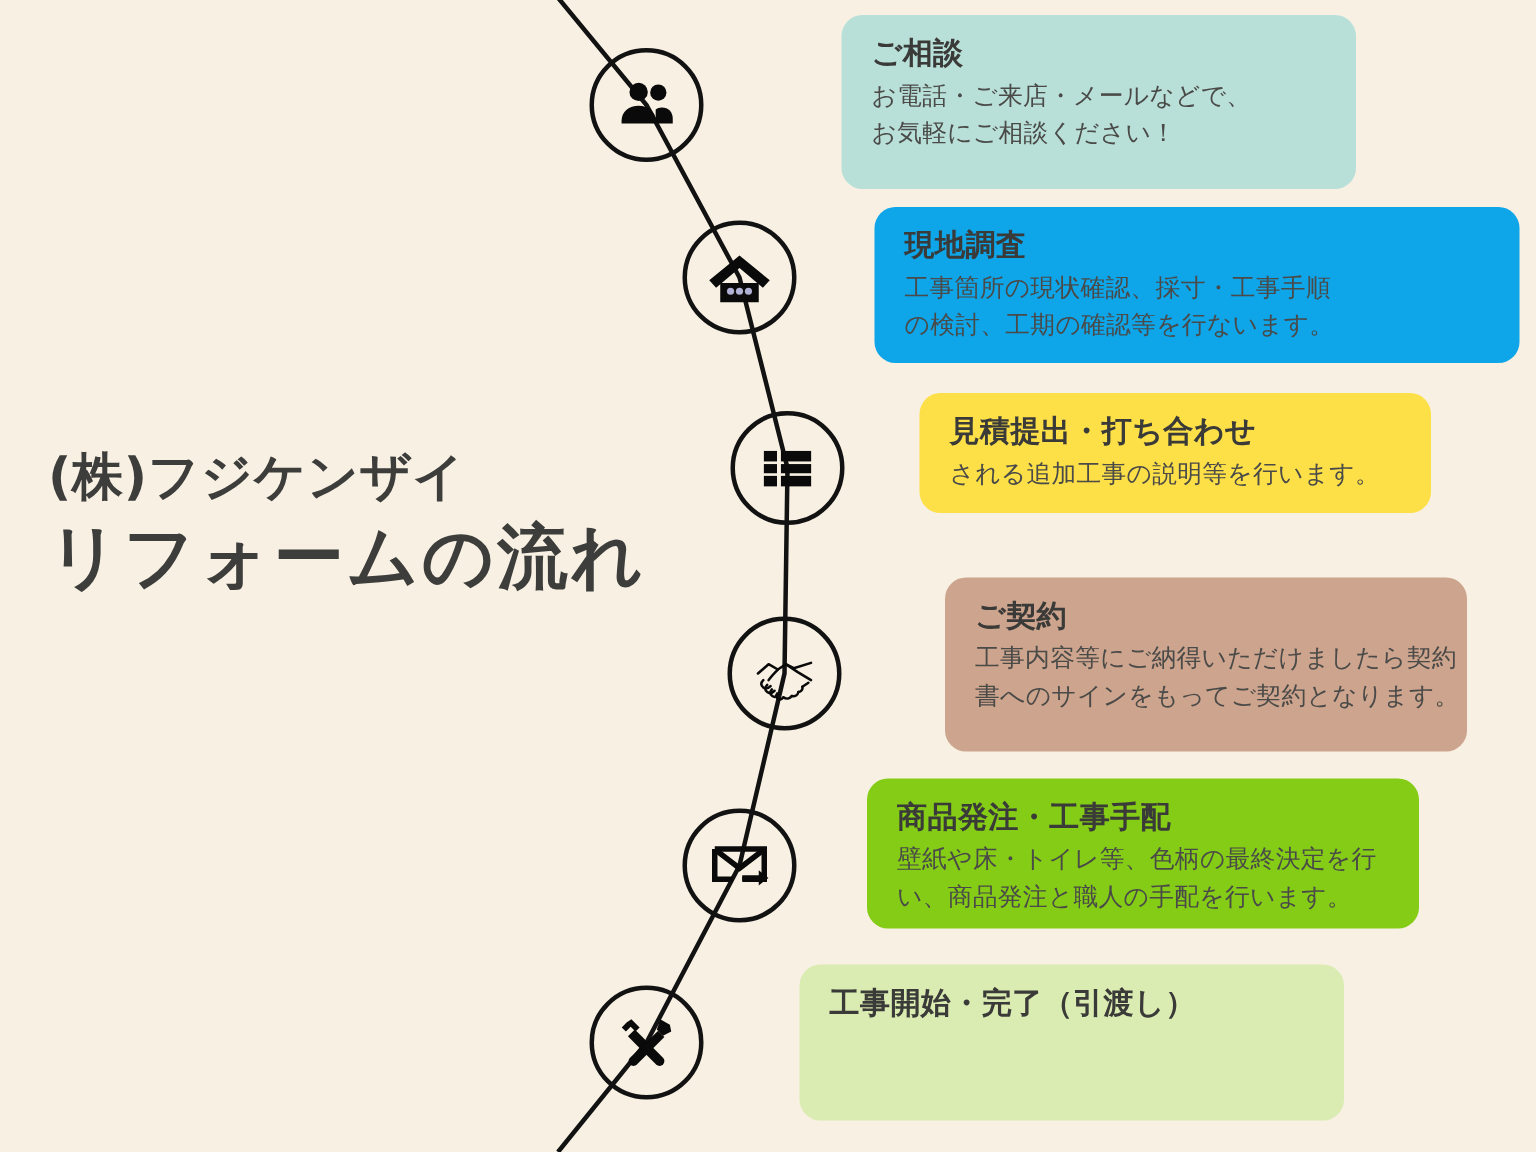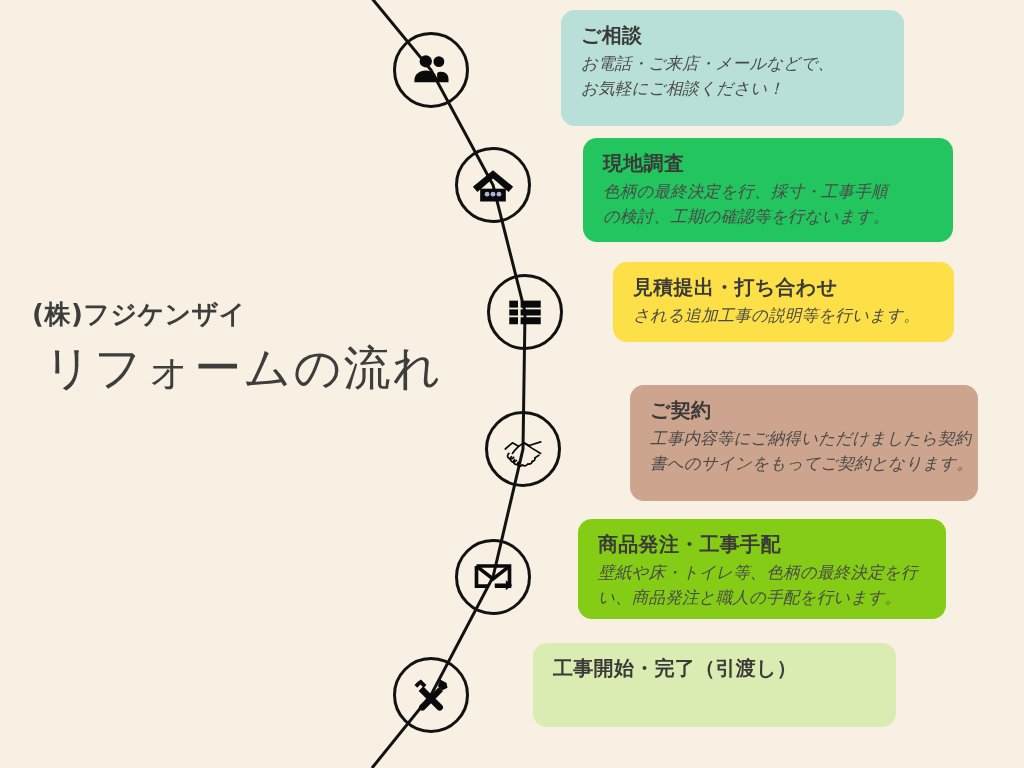--- a/index.html
+++ b/index.html
@@ -32,35 +32,35 @@
   }
 
   
   #title-block {
     position: absolute;
     left: 32px;
     top: 300px;
     width: 440px;
   }
   #company-name {
-    font-size: 26px;
+    font-size: 34px;
     font-weight: bold;
     color: #3d3d3b;
     letter-spacing: 0.5px;
     line-height: 1.1;
     margin: 0 0 8px 0;
     white-space: nowrap;
   }
   #page-title {
     font-size: 47px;
-    font-weight: normal;
+    font-weight: bold;
     color: #3d3d3b;
     letter-spacing: 2px;
     line-height: 1.15;
-    margin: 12px;
+    margin: 0;
     white-space: nowrap;
   }
 
   
   .step-circle {
     position: absolute;
     width: 76px;
     height: 76px;
     border-radius: 50%;
     border: 3px solid #121212;
@@ -86,21 +86,20 @@
     margin: 0 0 3px 0;
     white-space: nowrap;
     letter-spacing: 0.3px;
   }
   .card-body {
     font-size: 16.5px;
     color: #4a4a48;
     line-height: 1.52;
     margin: 0;
     letter-spacing: 0.2px;
-    font-style: italic;
   }
   .card-body span { display: block; white-space: nowrap; }
 </style>
 </head>
 <body>
 
 <div id="canvas">
 
   <svg id="connector" viewBox="0 0 1024 768" xmlns="http://www.w3.org/2000/svg">
     <polyline points="365,-10 431,70 493,185 525,312 523,449 493,577 431,695 372,768" fill="none" stroke="#121212" stroke-width="3"></polyline>
@@ -133,24 +132,24 @@
     <span>
       <svg width="44" height="44" viewBox="0 0 48 48">
         <path d="M24 8 L46 26 L41 31.5 L24 17 L7 31.5 L2 26 Z" fill="#0a0a0a"></path>
         <path d="M10 28 L38 28 L38 42 L10 42 Z" fill="#0a0a0a"></path>
         <circle cx="17.5" cy="34" r="2.6" fill="#b1b1d5"></circle>
         <circle cx="24" cy="34" r="2.6" fill="#b1b1d5"></circle>
         <circle cx="30.5" cy="34" r="2.6" fill="#b1b1d5"></circle>
       </svg>
     </span>
   </div>
-  <div class="step-card" style="left:583px; top:138px; width:370px; height:104px; background:#22c55e;">
+  <div class="step-card" style="left:583px; top:138px; width:430px; height:104px; background:#0ea5e9;">
     <div class="card-title">現地調査</div>
     <div class="card-body">
-      <span>色柄の最終決定を行、採寸・工事手順</span>
+      <span>工事箇所の現状確認、採寸・工事手順</span>
       <span>の検討、工期の確認等を行ないます。</span>
     </div>
   </div>
 
   <div class="step-circle" style="left:487px; top:274px;">
     <span>
       <svg width="42" height="42" viewBox="0 0 48 48">
         <rect x="6" y="11" width="10" height="8" fill="#0a0a0a"></rect>
         <rect x="19" y="11" width="23" height="8" fill="#0a0a0a"></rect>
         <rect x="6" y="21" width="10" height="7" fill="#0a0a0a"></rect>
@@ -220,17 +219,17 @@
       <svg width="44" height="44" viewBox="0 0 48 48">
         <g fill="#0a0a0a">
           <path d="M13 7 L19 13 L16 16 L12.5 12.5 L9 16 L6 13 L9.5 9.5 Z"></path>
           <path d="M15.5 14.5 L20.5 19.5 L36 35 a3.5 3.5 0 0 1 -5 5 L15.5 24.5 L10.5 19.5 Z"></path>
           <path d="M34 7 L41 11 L42 16 L36 19 L31.5 14.5 Z"></path>
           <path d="M32.5 15.5 L37 20 L17 40 a3.5 3.5 0 0 1 -5 -5 Z"></path>
         </g>
       </svg>
     </span>
   </div>
-  <div class="step-card" style="left:533px; top:643px; width:363px; height:84px; background:#daecb1;">
+  <div class="step-card" style="left:533px; top:643px; width:363px; height:104px; background:#daecb1;">
     <div class="card-title">工事開始・完了（引渡し）</div>
   </div>
 
 </div>
 
 </body></html>

